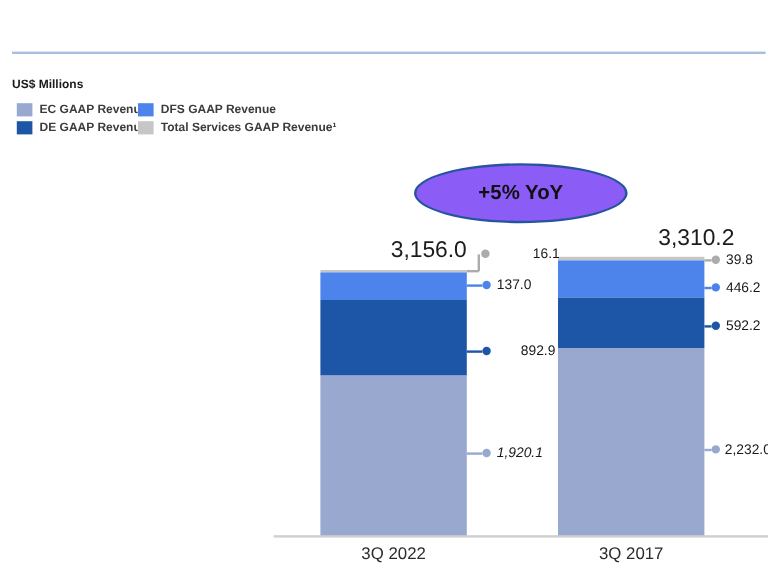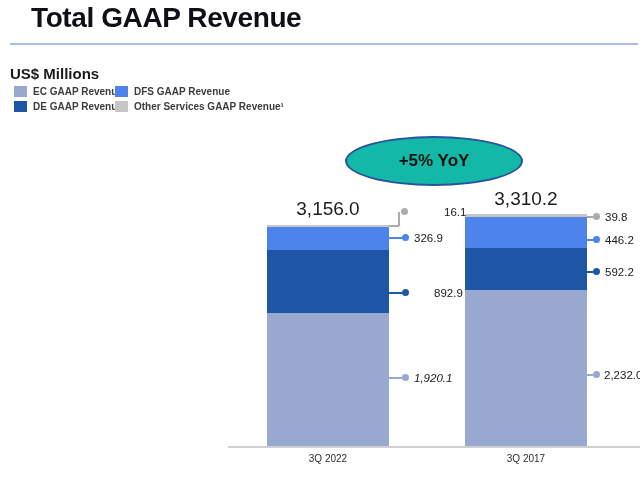--- a/index.html
+++ b/index.html
@@ -4,48 +4,48 @@
 <style>
   * { margin:0; padding:0; box-sizing:border-box; }
   html,body { background:#fff; }
   .slide {
     position:relative; width:640px; height:479px; background:#fff; overflow:hidden;
     font-family:"Liberation Sans", sans-serif;
   }
   .title { position:absolute; left:31px; top:2px; font-size:28px; font-weight:700;
            color:#0f0f15; letter-spacing:-0.4px; }
   .rule  { position:absolute; left:10px; top:43px; width:628px; height:2px; }
-  .units { position:absolute; left:10px; top:65px; font-size:15px; font-weight:700; color:#1a1a1a; }
+  .units { position:absolute; left:10px; top:65px; font-size:10px; font-weight:700; color:#1a1a1a; }
 
   .legend-item { position:absolute; display:flex; align-items:center; gap:6px; height:11px; }
   .lg-c1 { left:14px; }  .lg-c2 { left:115px; }
   .lg-r1 { top:86px; }   .lg-r2 { top:101px; }
   .swatch { width:13px; height:11px; display:inline-block; flex:0 0 auto; }
   .lg-label { font-size:10px; font-weight:700; color:#3c3c3c; white-space:nowrap; line-height:11px; }
 
   .yoy { position:absolute; left:345px; top:136px; width:178px; height:50px;
          border:2px solid #27549E; border-radius:50%;
-         display:flex; align-items:center; justify-content:center; background:#14b8a6; }
+         display:flex; align-items:center; justify-content:center; background:#8b5cf6; }
   .yoy-label { font-size:17px; font-weight:700; color:#111; }
 
-  .total { position:absolute; width:122px; text-align:center; font-size:19px;
+  .total { position:absolute; width:122px; text-align:right; font-size:19px;
            font-weight:500; color:#1c1c1c; }
   .total1 { left:267px; top:198px; }
-  .total2 { left:465px; top:188px; }
+  .total2 { left:490px; top:188px; }
 
   .bar { position:absolute; width:122px; display:flex; flex-direction:column; }
   .bar1 { left:267px; top:225px; height:222px; }
   .bar2 { left:465px; top:214px; height:233px; }
   .seg { width:100%; }
   .b1-other { height:2px; }  .b1-dfs { height:23px; } .b1-de { height:63px; } .b1-ec { height:134px; }
   .b2-other { height:3px; }  .b2-dfs { height:31px; } .b2-de { height:42px; } .b2-ec { height:157px; }
 
   .axis { position:absolute; left:228px; top:446px; width:412px; height:2px; }
   .cat  { position:absolute; width:122px; text-align:center; top:453px;
-          font-size:10px; color:#2c2c2c; }
+          font-size:14px; color:#2c2c2c; }
   .cat1 { left:267px; } .cat2 { left:465px; }
 
   .lead { position:absolute; height:1.5px; }
   .lead-v { position:absolute; width:1.5px; }
   .dot  { position:absolute; width:7px; height:7px; border-radius:50%; }
   .co   { position:absolute; font-size:11.5px; font-weight:500; color:#191919;
           line-height:14px; white-space:nowrap; }
 
   
   .c1o-h { left:389px; top:225px; width:10px; }
@@ -74,39 +74,38 @@
   .c2d-t { left:605px; top:265px; }
   .c2e-h { left:587px; top:374px; width:6px; }
   .c2e-d { left:593px; top:371px; }
   .c2e-t { left:604px; top:368px; }
 </style>
 </head>
 <body>
 
 <div class="slide">
 
-  <div class="title">Total GAAP Revenue</div>
   <div class="rule" style="background: rgb(168, 190, 227);"></div>
   <div class="units">US$ Millions</div>
 
   <div class="legend-item lg-c1 lg-r1">
     <span class="swatch" style="background: rgb(153, 168, 207);"></span>
     <span class="lg-label">EC GAAP Revenue</span>
   </div>
   <div class="legend-item lg-c2 lg-r1">
     <span class="swatch" style="background: rgb(76, 132, 235);"></span>
     <span class="lg-label">DFS GAAP Revenue</span>
   </div>
   <div class="legend-item lg-c1 lg-r2">
     <span class="swatch" style="background: rgb(29, 86, 166);"></span>
     <span class="lg-label">DE GAAP Revenue</span>
   </div>
   <div class="legend-item lg-c2 lg-r2">
     <span class="swatch" style="background: rgb(198, 198, 198);"></span>
-    <span class="lg-label">Other Services GAAP Revenue¹</span>
+    <span class="lg-label">Total Services GAAP Revenue¹</span>
   </div>
 
   <div class="yoy" style="border-color: rgb(39, 84, 158);">
     <span class="yoy-label">+5% YoY</span>
   </div>
 
   <div class="total total1">3,156.0</div>
   <div class="total total2">3,310.2</div>
 
   <div class="bar bar1">
@@ -123,21 +122,21 @@
     <div class="seg b2-ec" style="background: rgb(153, 168, 207);"></div>
   </div>
 
   <div class="lead c1o-h" style="background: rgb(172, 172, 172);"></div>
   <div class="lead-v c1o-v" style="background: rgb(172, 172, 172);"></div>
   <div class="dot c1o-d" style="background: rgb(172, 172, 172);"></div>
   <div class="co c1o-t">16.1</div>
 
   <div class="lead c1f-h" style="background: rgb(76, 132, 235);"></div>
   <div class="dot c1f-d" style="background: rgb(76, 132, 235);"></div>
-  <div class="co c1f-t">326.9</div>
+  <div class="co c1f-t">137.0</div>
 
   <div class="lead c1d-h" style="background: rgb(29, 86, 166);"></div>
   <div class="dot c1d-d" style="background: rgb(29, 86, 166);"></div>
   <div class="co c1d-t">892.9</div>
 
   <div class="lead c1e-h" style="background: rgb(153, 168, 207);"></div>
   <div class="dot c1e-d" style="background: rgb(153, 168, 207);"></div>
   <div class="co c1e-t">1,920.1</div>
 
   <div class="lead c2o-h" style="background: rgb(172, 172, 172);"></div>

